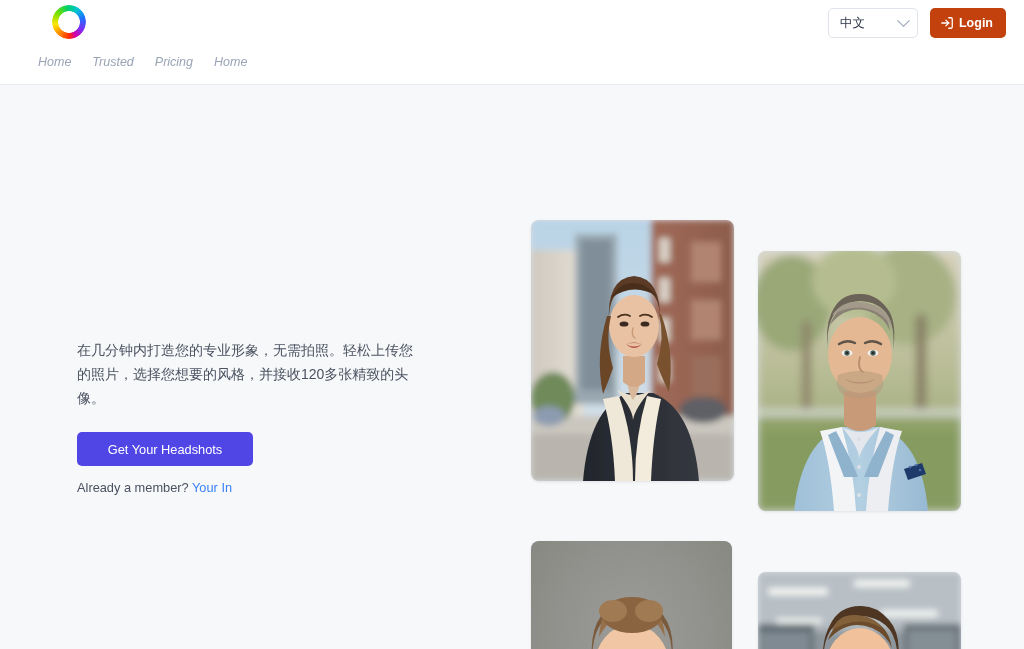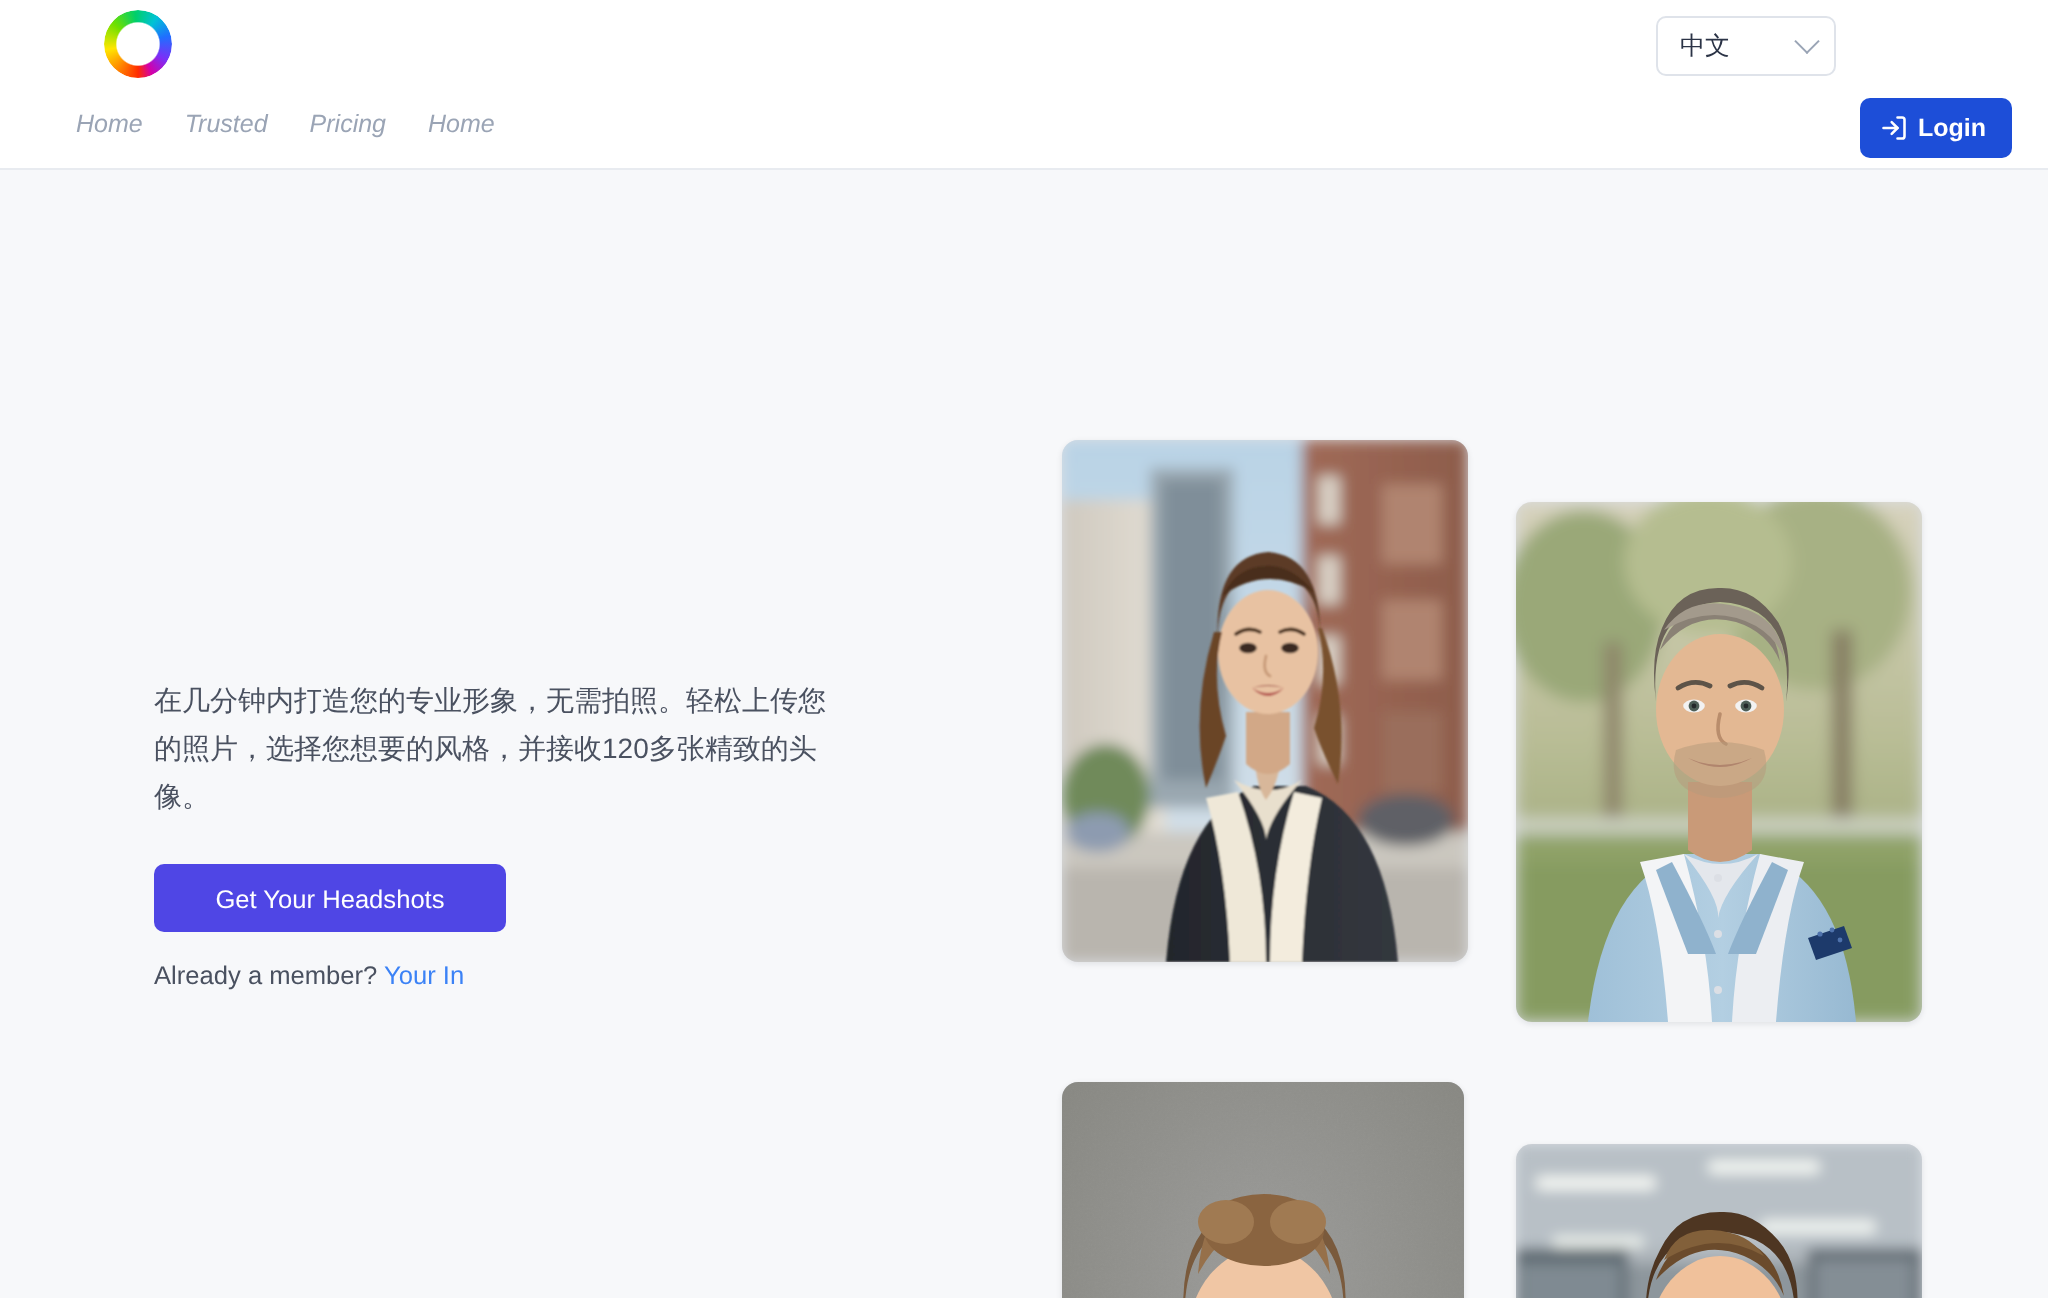--- a/index.html
+++ b/index.html
@@ -70,21 +70,21 @@
     line-height: 1;
     white-space: nowrap;
     cursor: pointer;
   }
 
   .header-right {
     position: absolute;
     right: 18px;
     top: 8px;
     display: flex;
-    align-items: flex-start;
+    align-items: center;
     gap: 12px;
   }
 
   .lang-select {
     width: 90px;
     height: 30px;
     background: #ffffff;
     border: 1px solid #dfe3ea;
     border-radius: 5px;
     display: flex;
@@ -101,30 +101,29 @@
   .chev {
     width: 9px;
     height: 9px;
     border-right: 1.4px solid #9aa4b5;
     border-bottom: 1.4px solid #9aa4b5;
     transform: rotate(45deg) translate(-2px, -2px);
   }
 
   .login-btn {
     height: 30px;
-    background: #1d4ed8;
+    background: #c2410c;
     border: none;
     border-radius: 5px;
     display: flex;
     align-items: center;
     gap: 5px;
     padding: 0 13px 0 10px;
     cursor: pointer;
     font-family: inherit;
-    margin-top: 41px;
   }
   .login-label {
     font-size: 12.5px;
     font-weight: bold;
     color: #ffffff;
     line-height: 1;
   }
   .login-icon svg { display: block; }
 
   

